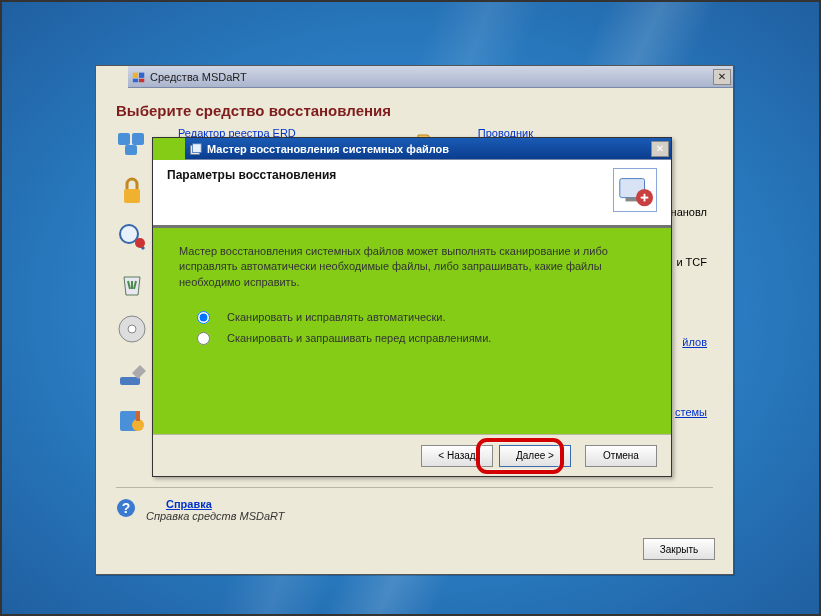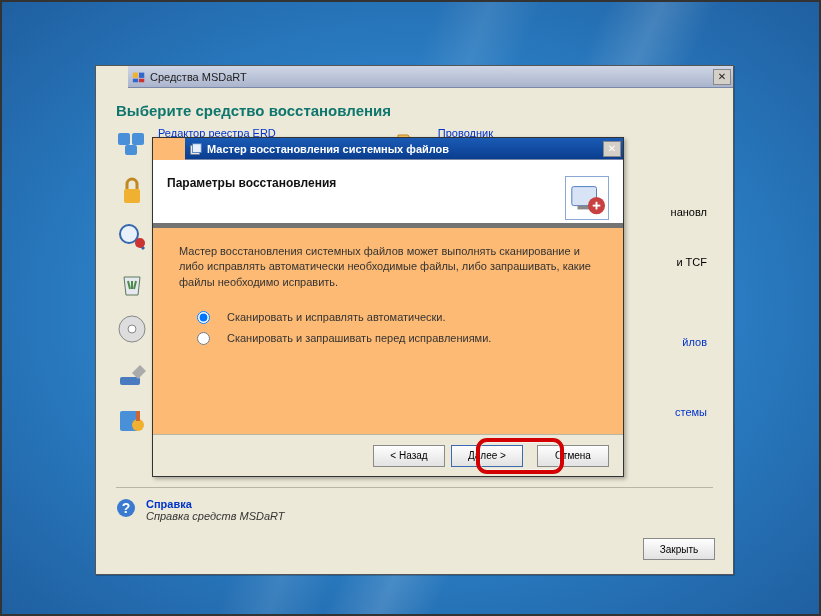--- a/index.html
+++ b/index.html
@@ -29,42 +29,42 @@
 }
 .titlebar.active { background:linear-gradient(to bottom,#1a5bb5,#0a3d8f); color:#fff; }
 .titlebar .icon { width:14px; height:14px; margin-right:4px; flex-shrink:0; }
 .titlebar .title { flex:1; font-weight:normal; }
 .close-btn {
   width:18px; height:16px; background:#d4d0c8; border:1px solid #888;
   display:flex; align-items:center; justify-content:center; font-size:10px;
   cursor:pointer; font-family:Arial;
 }
 .parent-body { padding:14px 20px 10px; position:relative; height:calc(100% - 22px); }
-.heading { font-size:15px; font-weight:bold; color:#0f766e; margin-bottom:8px; }
+.heading { font-size:15px; font-weight:bold; color:#7f1d1d; margin-bottom:8px; }
 .item-row { display:flex; align-items:flex-start; gap:10px; margin-bottom:14px; }
 .item-icon { width:32px; height:32px; flex-shrink:0; }
 .item-icon.small { width:20px; height:20px; }
-.link { color:#0033cc; cursor:pointer; }
+.link { color:#0033cc; text-decoration:underline; cursor:pointer;margin-left:20px; }
 .desc { color:#333;font-style:italic; }
 .right-edge-links { position:absolute; right:26px; }
 .close-button-row { position:absolute; right:18px; bottom:14px; }
 .btn {
   min-width:72px; height:22px; background:linear-gradient(#fefefe,#e2e2e2);
   border:1px solid #8a8a8a; font-size:10px; padding:0 10px; cursor:pointer;
 }
 .hr { border:none; border-top:1px solid #b9b6a8; margin:4px 0 10px; }
 
 .wizard-window {
-  position:absolute; left:150px; top:135px; width:472px; height:340px;
-  background:#fdba74; border:1px solid #333;
+  position:absolute; left:150px; top:135px; width:520px; height:340px;
+  background:#84cc16; border:1px solid #333;
   box-shadow:2px 2px 4px rgba(0,0,0,0.3);
 }
 .wizard-header {
-  height:68px; background:#fff; border-bottom:5px solid #737373;
-  padding:16px 14px; display:flex; align-items:flex-start; gap:10px;
+  height:68px; background:#fff; border-bottom:3px solid #737373;
+  padding:8px 14px; display:flex; align-items:flex-start; gap:10px;
 }
 .wizard-header-text { flex:1; }
 .wizard-header-title { font-weight:bold; font-size:12px; color:#111; }
 .wizard-header-icon { width:44px; height:44px; border:1px solid #8aa7d6; padding:2px; }
 .wizard-body { padding:16px 26px; color:#333; font-size:11px; line-height:1.4; }
 .wizard-body p { margin-bottom:20px; }
 .radio-row { display:flex; align-items:center; gap:17px; margin:5px 0 5px 18px; }
 .radio-row input { margin:0; }
 .wizard-footer {
   position:absolute; left:0; right:0; bottom:0; height:42px;

